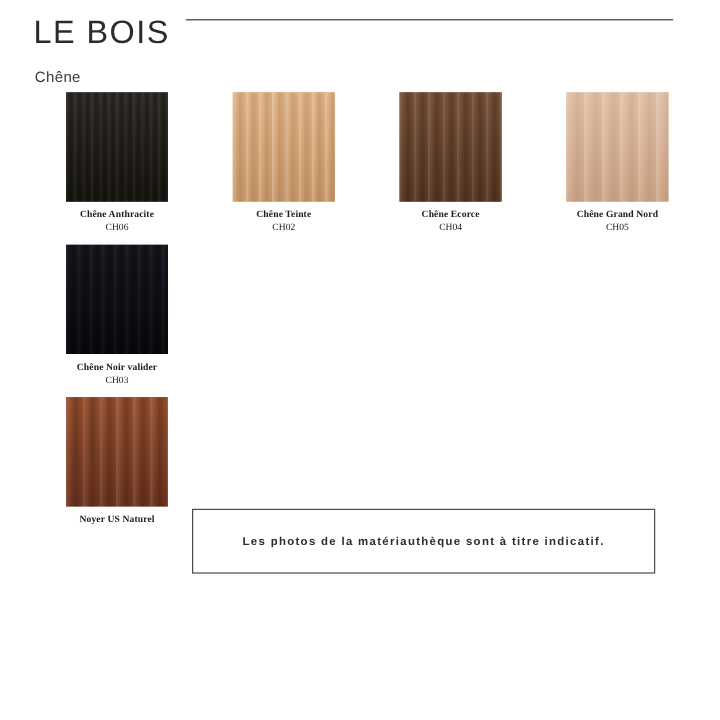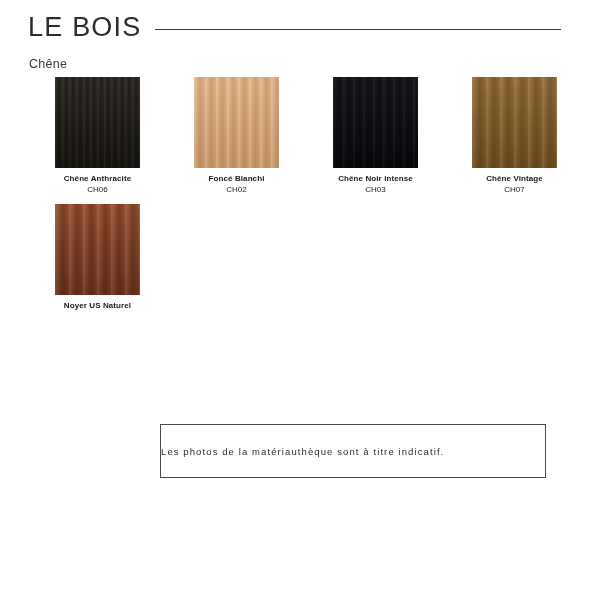--- a/index.html
+++ b/index.html
@@ -12,21 +12,20 @@
     background: #ffffff;
     font-family: "Liberation Sans", sans-serif;
     color: #231f20;
     overflow: hidden;
     position: relative;
   }
 
   
   .title-row {
     display: flex;
-    align-items: center;
     padding: 12px 39px 0 28px;
   }
   .page-title {
     font-size: 27px;
     font-weight: 400;
     letter-spacing: 1.2px;
     color: #2b2b2b;
     white-space: nowrap;
     font-family: "Liberation Sans", sans-serif;
   }
@@ -45,20 +44,21 @@
   .section-label {
     font-size: 12.5px;
     color: #3b3b3b;
     margin: 14px 0 6px 1px;
     letter-spacing: 0.3px;
   }
 
   .swatch-grid {
     display: flex;
     flex-wrap: wrap;
+    font-family: Liberation Serif, serif;
   }
   .swatch-cell {
     width: 139px;
     margin-bottom: 10px;
     display: flex;
     flex-direction: column;
     align-items: center;
   }
   .swatch-chip {
     width: 85px;
@@ -110,22 +110,23 @@
   
   .note-box {
     position: absolute;
     left: 160px;
     top: 424px;
     width: 384px;
     height: 52px;
     border: 1px solid #4a4a4a;
     display: flex;
     flex-direction: column;
-    align-items: flex-start;
+    align-items: center;
     justify-content: center;
+    font-weight: bold;
   }
   .note-line {
     font-size: 9.5px;
     color: #2c2c2c;
     letter-spacing: 1.1px;
     line-height: 15px;
     white-space: nowrap;
   }
 </style>
 </head>
@@ -141,40 +142,45 @@
   <div class="swatch-grid">
 
     <div class="swatch-cell">
       <span class="swatch-chip grain-fine" style="background-color:#2a2723;background-image:repeating-linear-gradient(90deg,rgba(255,255,255,0.06) 0px,rgba(255,255,255,0) 2px,rgba(0,0,0,0.25) 4px,rgba(0,0,0,0) 7px),linear-gradient(180deg,#2f2b26,#17150f);"></span>
       <span class="swatch-name">Chêne Anthracite</span>
       <span class="swatch-code">CH06</span>
     </div>
 
     <div class="swatch-cell">
       <span class="swatch-chip grain-med" style="background-color:#d8ab7e;background-image:repeating-linear-gradient(90deg,rgba(255,255,255,0.22) 0px,rgba(255,255,255,0) 3px,rgba(120,70,30,0.18) 6px,rgba(0,0,0,0) 11px),linear-gradient(180deg,#dfb388,#c8996c);"></span>
-      <span class="swatch-name">Foncé Blanchi</span>
+      <span class="swatch-name">Chêne Teinte</span>
       <span class="swatch-code">CH02</span>
     </div>
 
+    <div class="swatch-cell">
+      <span class="swatch-chip grain-med" style="background-color:#6d4a30;background-image:repeating-linear-gradient(90deg,rgba(255,255,255,0.12) 0px,rgba(255,255,255,0) 3px,rgba(0,0,0,0.22) 7px,rgba(0,0,0,0) 12px),linear-gradient(180deg,#78523a,#5a3a24);"></span>
+      <span class="swatch-name">Chêne Ecorce</span>
+      <span class="swatch-code">CH04</span>
+    </div>
 
 
+    <div class="swatch-cell">
+      <span class="swatch-chip grain-soft" style="background-color:#d9b79a;background-image:repeating-linear-gradient(90deg,rgba(255,255,255,0.18) 0px,rgba(255,255,255,0) 5px,rgba(140,100,70,0.13) 9px,rgba(0,0,0,0) 15px),linear-gradient(180deg,#e0c0a5,#cba286);"></span>
+      <span class="swatch-name">Chêne Grand Nord</span>
+      <span class="swatch-code">CH05</span>
+    </div>
 
 
     <div class="swatch-cell">
       <span class="swatch-chip grain-fine" style="background-color:#131218;background-image:repeating-linear-gradient(90deg,rgba(255,255,255,0.05) 0px,rgba(255,255,255,0) 3px,rgba(0,0,0,0.3) 6px,rgba(0,0,0,0) 10px),linear-gradient(180deg,#17161d,#09080c);"></span>
-      <span class="swatch-name">Chêne Noir intense</span>
+      <span class="swatch-name">Chêne Noir valider</span>
       <span class="swatch-code">CH03</span>
     </div>
 
 
-    <div class="swatch-cell">
-      <span class="swatch-chip grain-med" style="background-color:#8b6434;background-image:repeating-linear-gradient(90deg,rgba(255,255,255,0.13) 0px,rgba(255,255,255,0) 4px,rgba(50,30,5,0.24) 8px,rgba(0,0,0,0) 14px),linear-gradient(180deg,#936c3b,#6f4d1e);"></span>
-      <span class="swatch-name">Chêne Vintage</span>
-      <span class="swatch-code">CH07</span>
-    </div>
 
   </div>
 </div>
 
 <div class="section">
   <div class="swatch-grid">
     <div class="swatch-cell">
       <span class="swatch-chip grain-med" style="background-color:#8e4b2d;background-image:repeating-linear-gradient(90deg,rgba(255,255,255,0.12) 0px,rgba(255,255,255,0) 4px,rgba(40,15,5,0.28) 8px,rgba(0,0,0,0) 14px),linear-gradient(180deg,#95502f,#6c3420);"></span>
       <span class="swatch-name">Noyer US Naturel</span>
 

